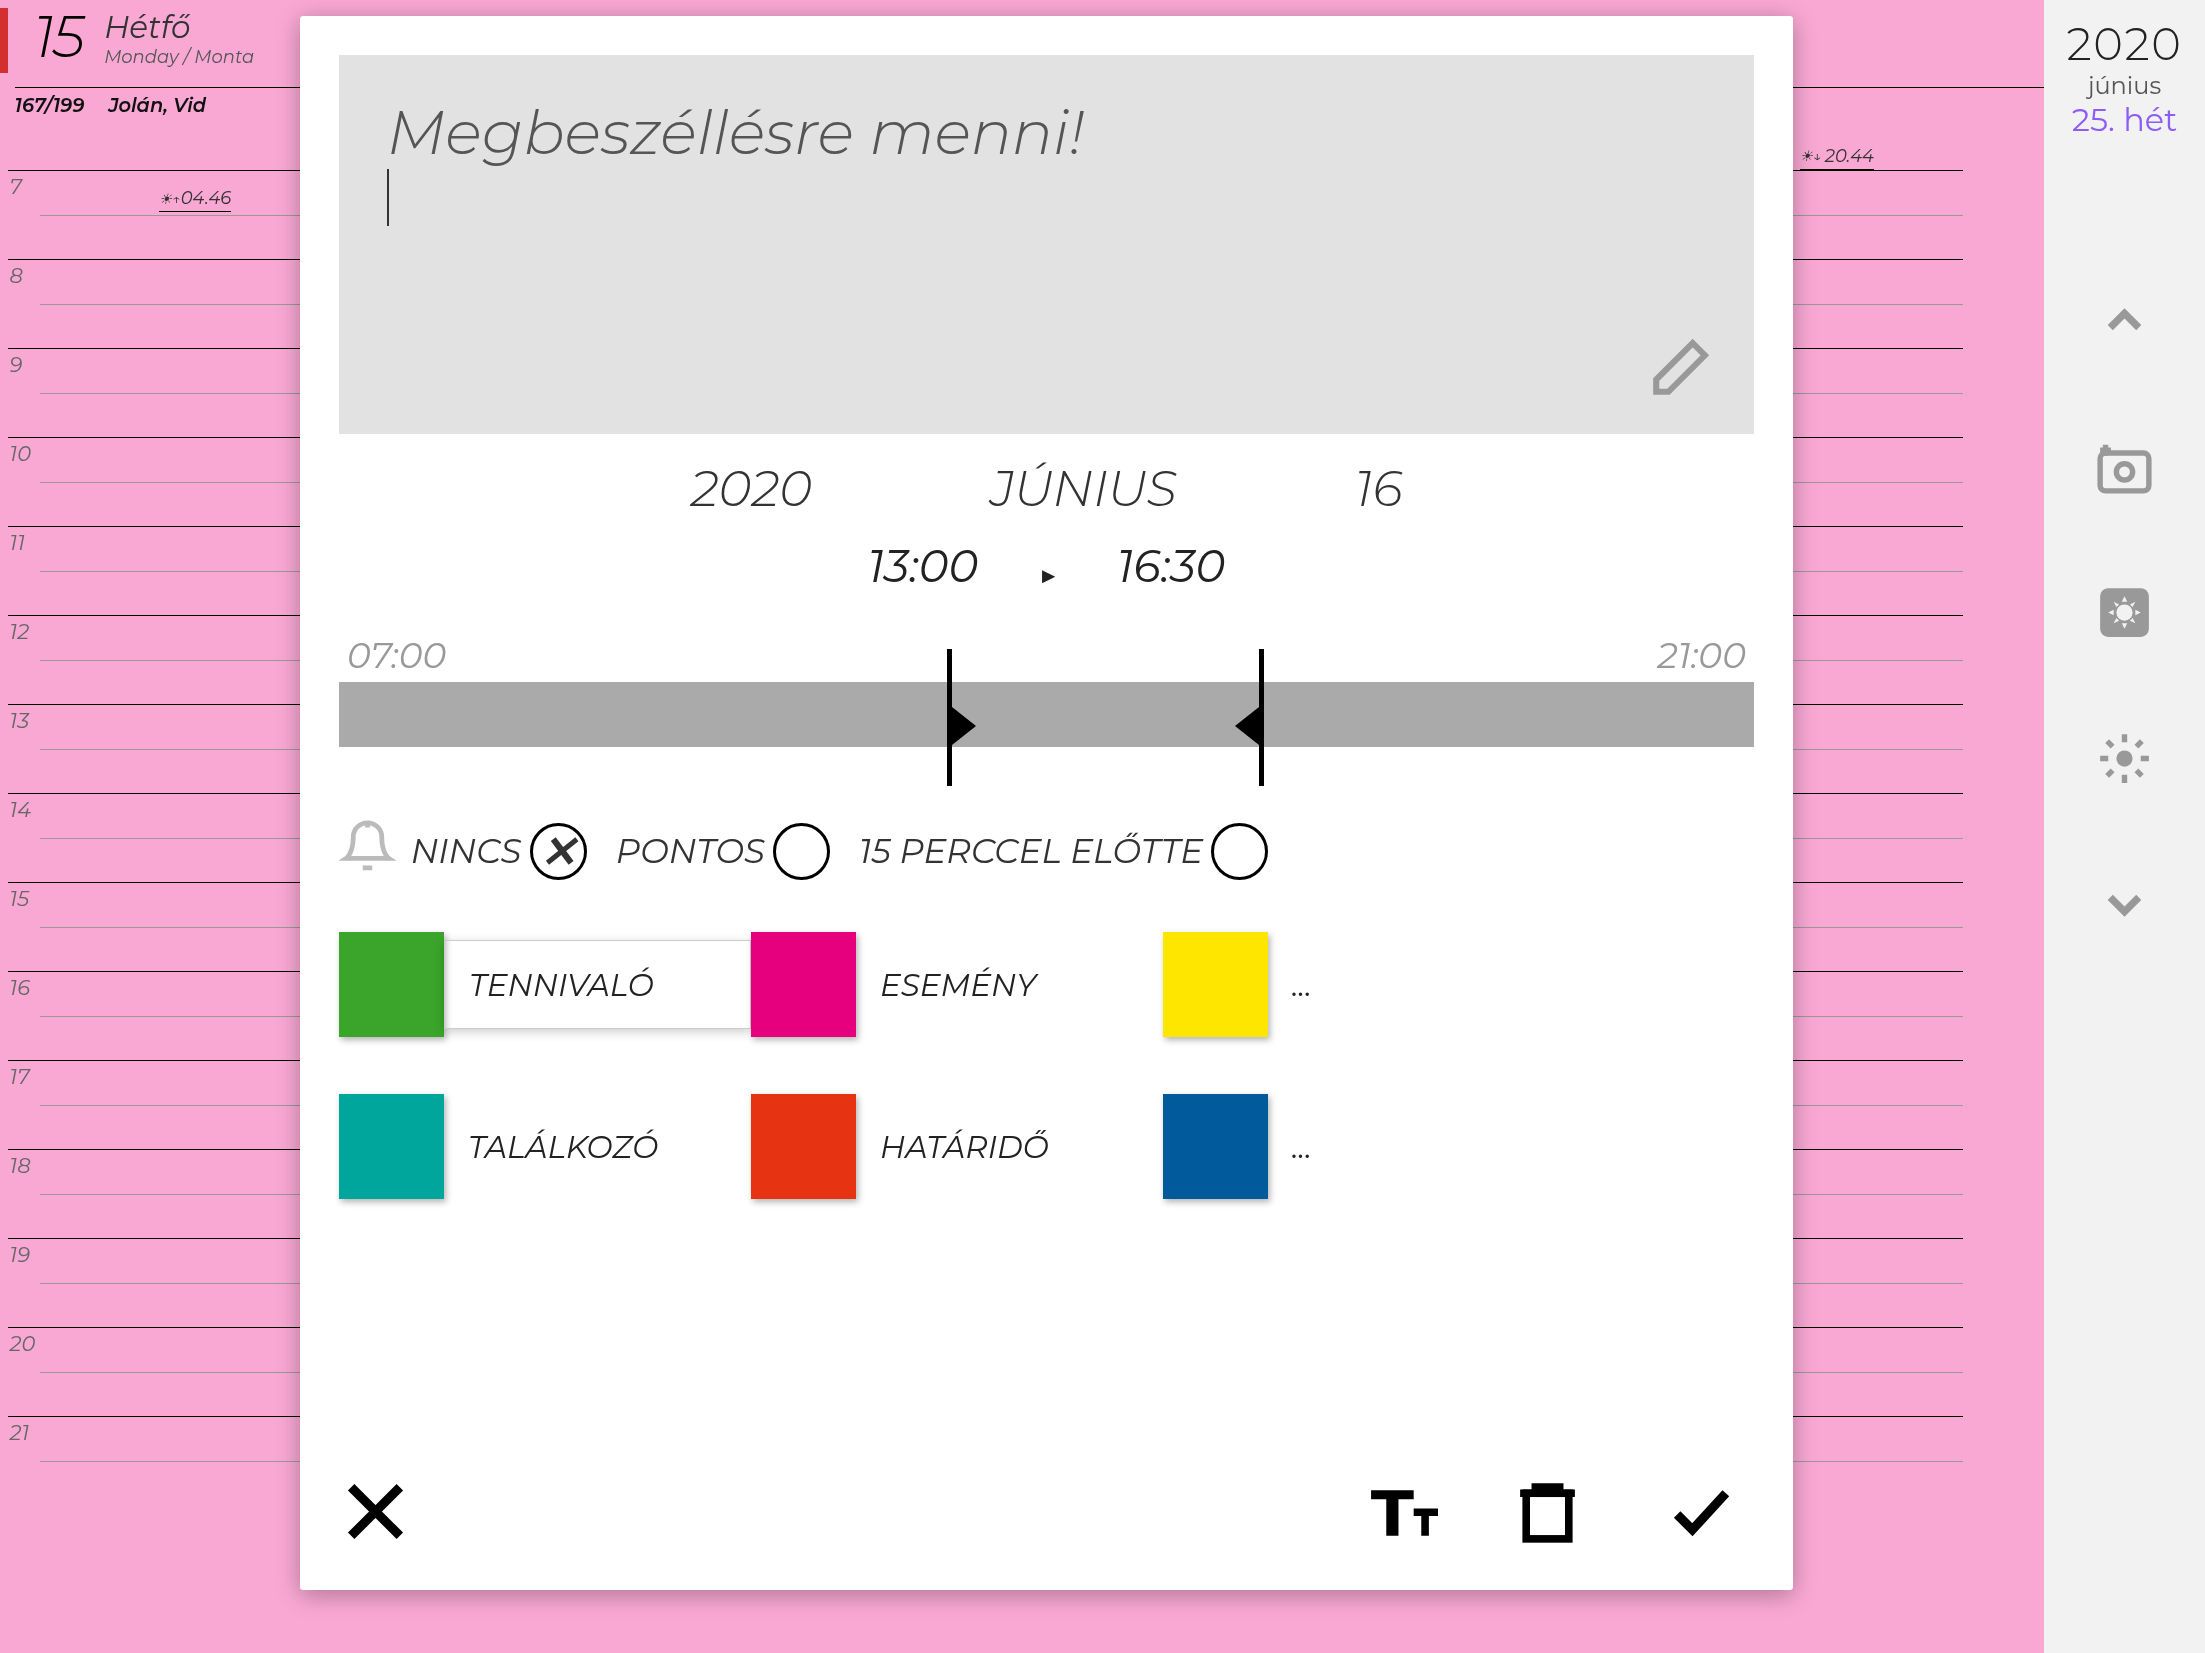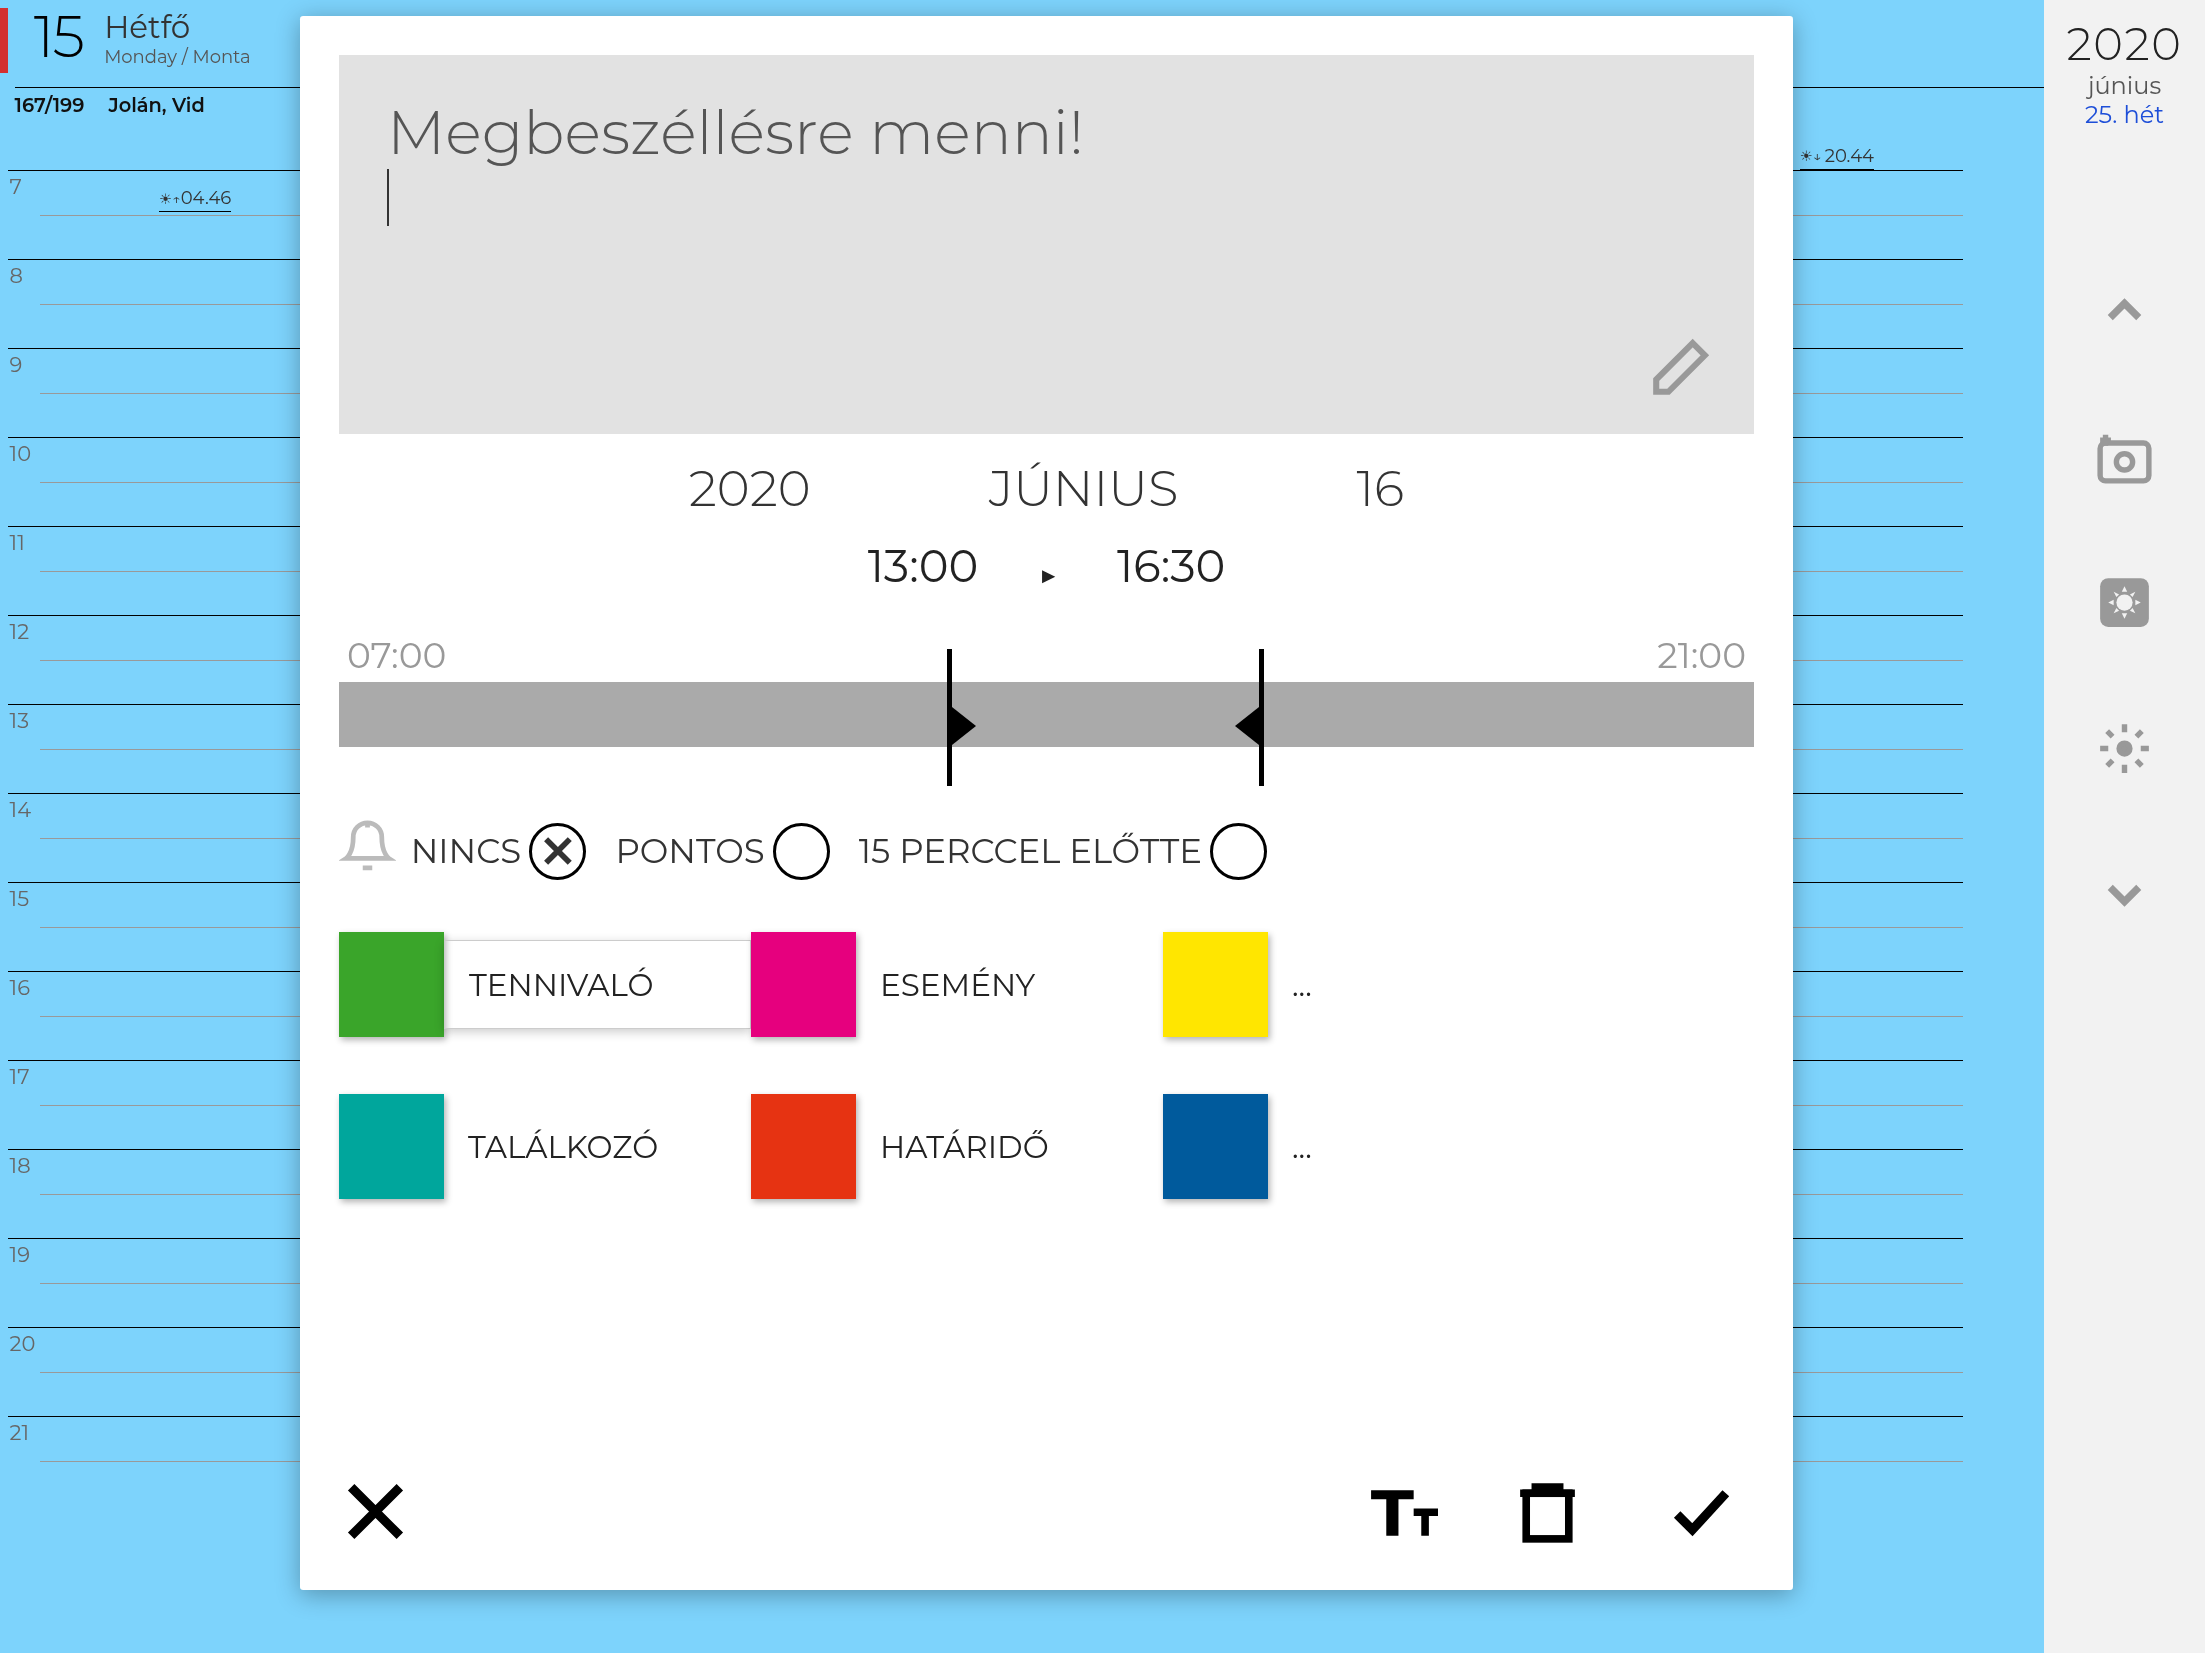--- a/index.html
+++ b/index.html
@@ -1,21 +1,22 @@
 <!DOCTYPE html>
 <html style="font-size:13px"><head>
   <meta charset="utf-8">
   <style>
     * { box-sizing: border-box; margin: 0; padding: 0; font-family: 'Montserrat', sans-serif; }
     body { width: 2205px; height: 1653px; background: #fff; display: flex; overflow: hidden; }
 
     .calendar-bg {
       flex: 1;
       position: relative;
-      background: #7dd3fc;
+      background: #f9a8d4;
+      font-style: italic;
     }
 
     .day-header {
       position: absolute;
       top: 8px; left: 0;
       display: flex;
       align-items: flex-start;
       gap: 16px;
     }
     .red-stripe {
@@ -86,21 +87,21 @@
       width: 161px;
       background: #f2f2f2;
       display: flex;
       flex-direction: column;
       align-items: center;
       padding-top: 16px;
       color: #666;
     }
     .rail-year { font-size: 45px; font-weight: 300; color: #222; letter-spacing: 1.6px; }
     .rail-month { font-size: 24px; color: #555; }
-    .rail-week { font-size: 24px; color: #1d4ed8; }
+    .rail-week { font-size: 32px; color: #8b5cf6; }
     .rail-icon {
       width: 73px; height: 73px;
       margin-top: 145px;
       color: #999;
       display: flex; align-items: center; justify-content: center;
     }
     .rail-icon + .rail-icon { margin-top: 73px; }
 
     
     .modal {

